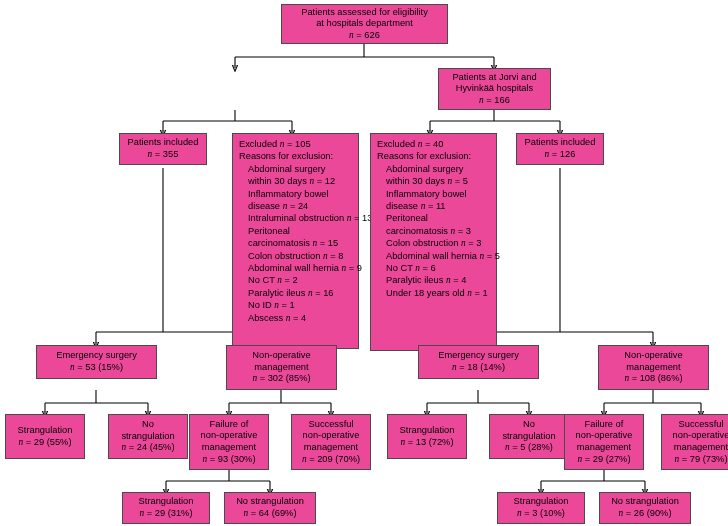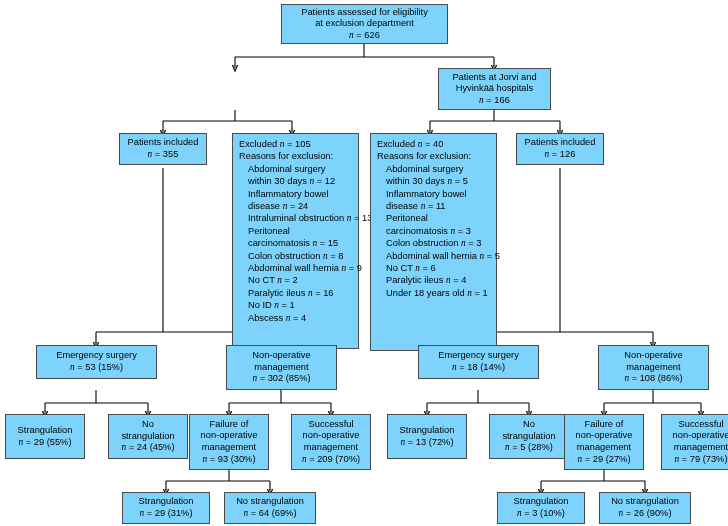--- a/index.html
+++ b/index.html
@@ -4,21 +4,21 @@
 <style>
   html,body{margin:0;padding:0;background:#ffffff;}
   body{
     width:728px;height:526px;position:relative;overflow:hidden;
     font-family:"Liberation Sans","DejaVu Sans",sans-serif;
     color:#000000;
   }
   #chart{position:absolute;left:0;top:0;width:728px;height:526px;}
   .box{
     position:absolute;
-    background:#7dd3fc;
+    background:#ec4899;
     border:1.2px solid #4a4a4a;
     box-sizing:border-box;
     font-size:9.3px;
     line-height:11.6px;
     text-align:center;
     display:flex;
     flex-direction:column;
     justify-content:center;
     align-items:center;
     color:#000;
@@ -99,21 +99,21 @@
     <line x1="701" y1="403" x2="701" y2="414" marker-end="url(#ah)"></line>
 
     <line x1="604" y1="470" x2="604" y2="481"></line>
     <line x1="541" y1="481" x2="645" y2="481"></line>
     <line x1="541" y1="481" x2="541" y2="492" marker-end="url(#ah)"></line>
     <line x1="645" y1="481" x2="645" y2="492" marker-end="url(#ah)"></line>
   </svg>
 
   <div class="box" style="left:281px;top:4px;width:167px;height:40px;">
     <span class="ln">Patients assessed for eligibility</span>
-    <span class="ln">at exclusion department</span>
+    <span class="ln">at hospitals department</span>
     <span class="ln"><i class="it">n</i> = 626</span>
   </div>
 
   <div class="box" style="left:438px;top:68px;width:113px;height:42px;">
     <span class="ln">Patients at Jorvi and</span>
     <span class="ln">Hyvinkää hospitals</span>
     <span class="ln"><i class="it">n</i> = 166</span>
   </div>
 
   <div class="box" style="left:119px;top:133px;width:88px;height:32px;">

